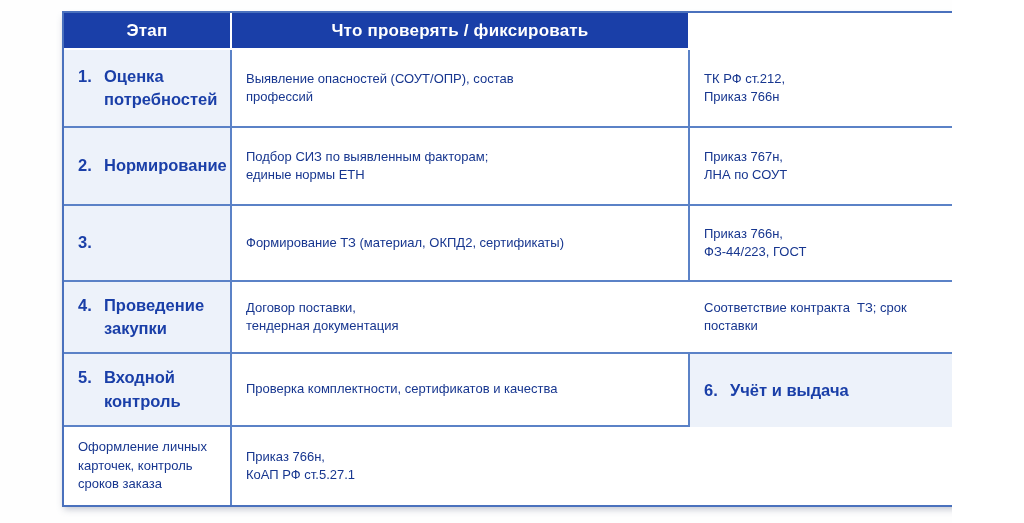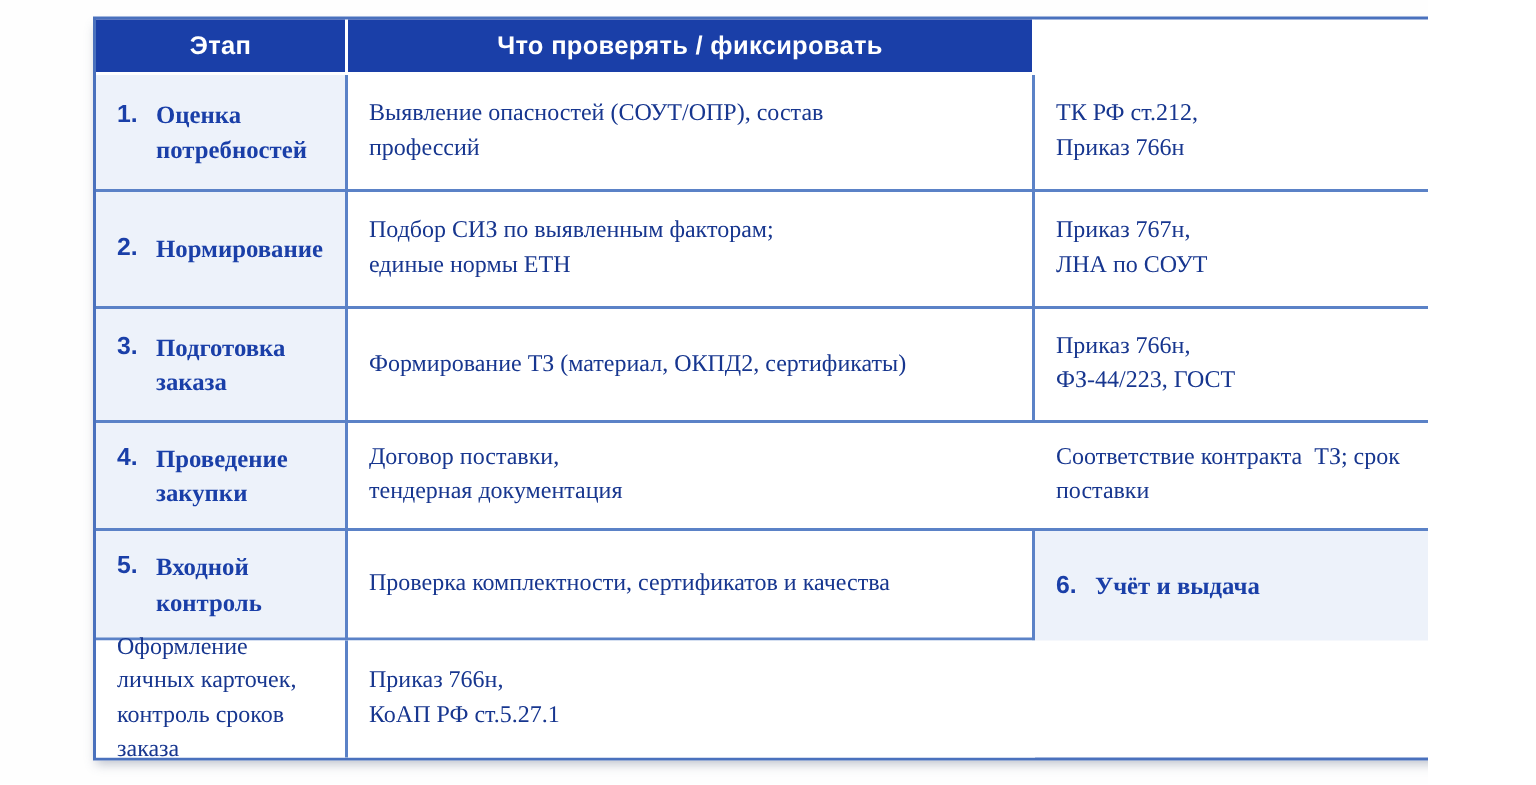--- a/index.html
+++ b/index.html
@@ -35,21 +35,21 @@
     align-items: center;
     justify-content: center;
     border-right: 2px solid #ffffff;
     border-bottom: 2px solid #ffffff;
     letter-spacing: 0.2px;
   }
   .hcell.last-col { border-right: none; margin-top: 39px; }
   .cell {
     display: flex;
     align-items: center;
-    font-size: 16px;
+    font-size: 13px;
     color: #17368f;
     border-right: 2px solid #5b82c7;
     border-bottom: 2px solid #5b82c7;
     padding: 4px 14px;
     box-sizing: border-box;
     line-height: 1.42;
     background: #ffffff;
   }
   .cell.last-col { border-right: none; }
   .cell.last-row { border-bottom: none; }
@@ -59,21 +59,21 @@
     font-size: 16.5px;
     color: #1a3fa8;
     padding-left: 14px;
   }
   .stage-inner { display: flex; }
   .stage-num {
     flex: 0 0 auto;
     min-width: 26px;
     white-space: pre;
   }
-  .multiline { white-space: pre-wrap; font-family: Liberation Serif, serif; }
+  .multiline { white-space: pre-wrap; }
 </style>
 </head>
 <body>
 
 <div class="page">
   <div class="tbl">
 
     <div class="hcell">
       <span>Этап</span>
     </div>
@@ -111,22 +111,20 @@
 единые нормы ЕТН</span>
     </div>
     <div class="cell last-col">
       <span class="multiline">Приказ 767н,
 ЛНА по СОУТ</span>
     </div>
 
     <div class="cell stage-cell">
       <span class="stage-inner">
           <span class="stage-num">3.</span>
-          <span class="multiline">Подготовка
-заказа</span>
         </span>
     </div>
     <div class="cell">
       <span class="multiline">Формирование ТЗ (материал, ОКПД2, сертификаты)</span>
     </div>
     <div class="cell last-col">
       <span class="multiline">Приказ 766н,
 ФЗ-44/223, ГОСТ</span>
     </div>
 

